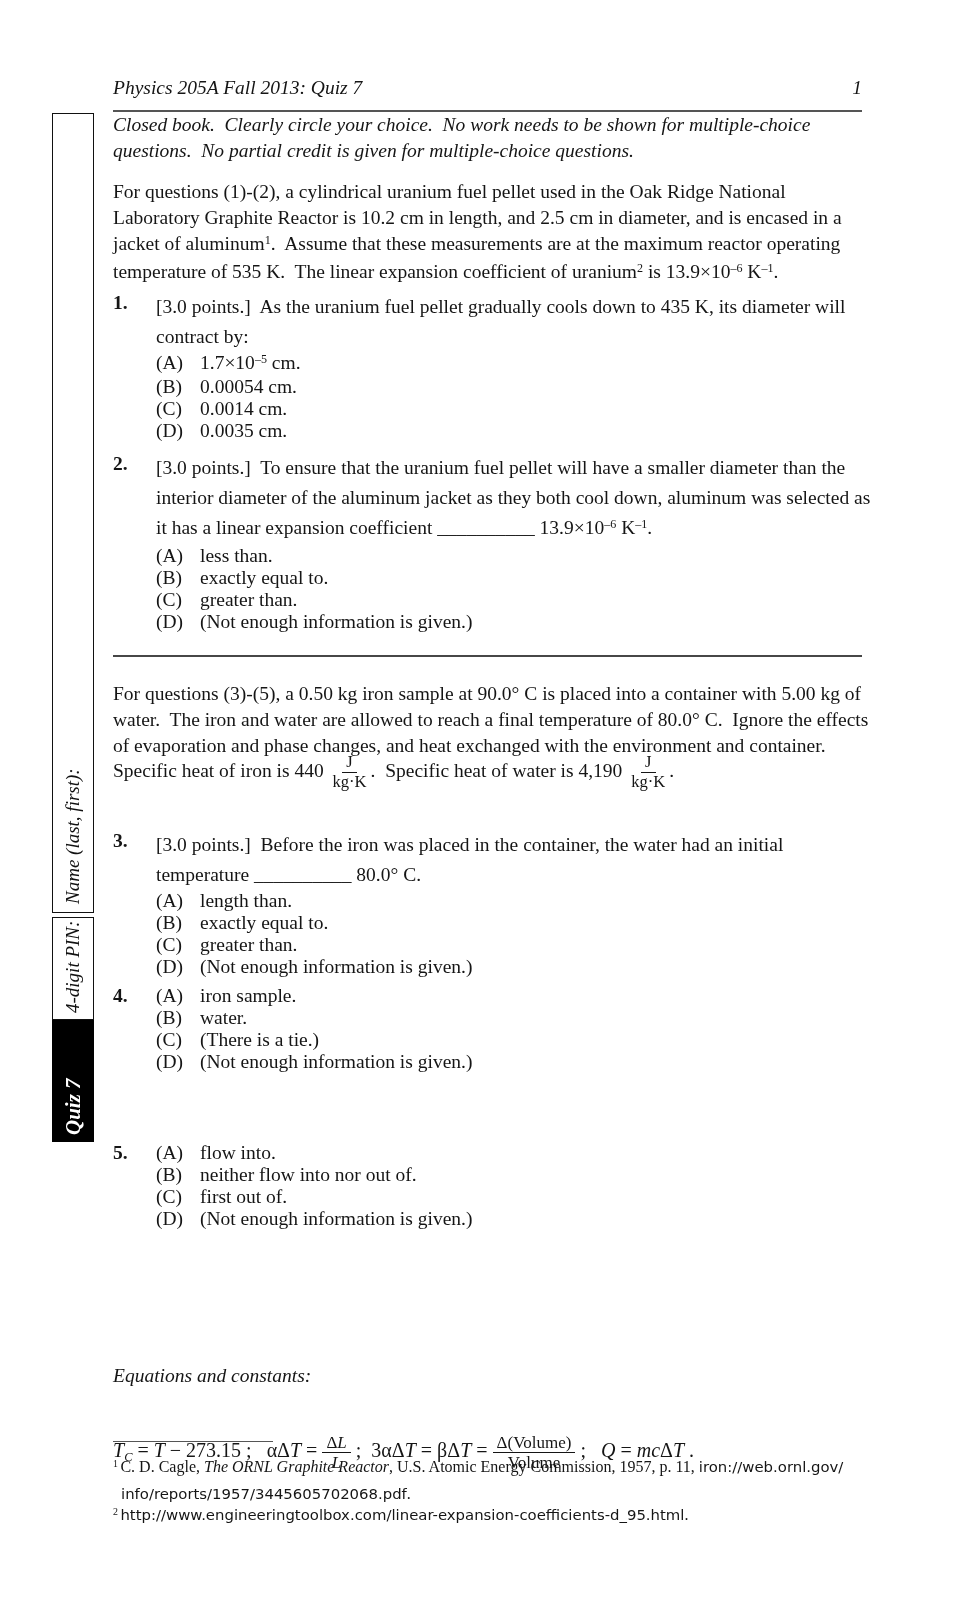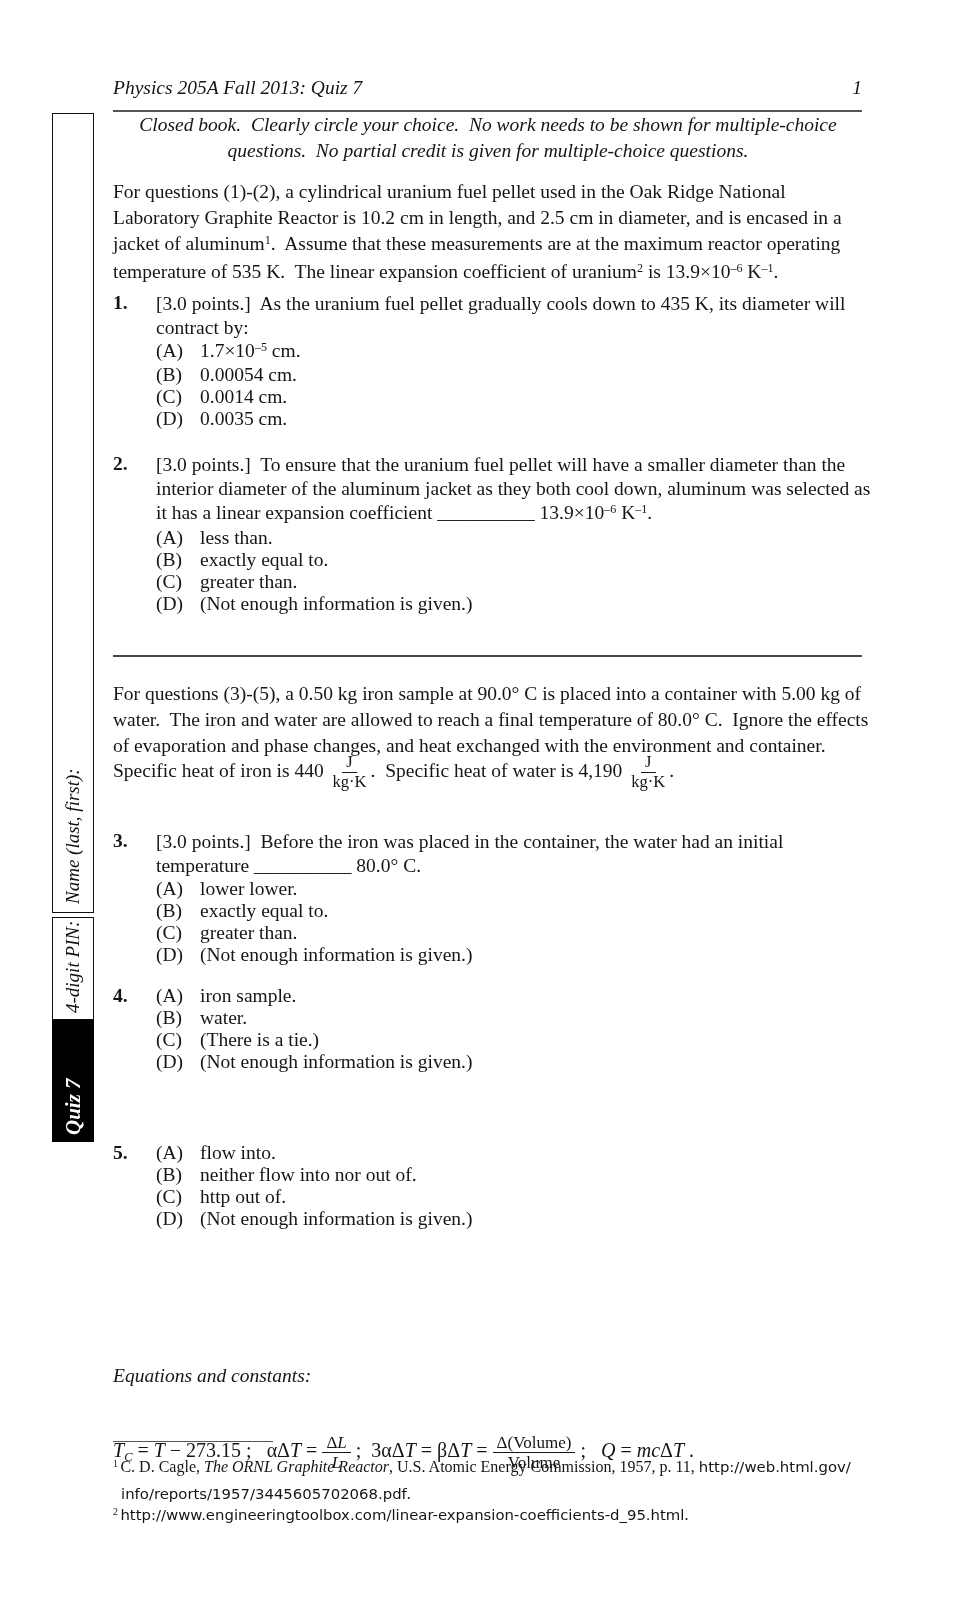--- a/index.html
+++ b/index.html
@@ -23,21 +23,21 @@
     border-bottom:2px solid #555; padding-bottom:10px;
   }
 
   
   .rich { white-space:pre; font-size:19.5px; line-height:26px; left:113px; width:750px; }
 
   
   .question { left:113px; width:780px; display:flex; font-size:19.5px; }
   .qnum { width:43px; flex:none; font-weight:bold; line-height:22px; }
   .qbody { flex:1; }
-  .qtext { white-space:pre; line-height:24px; }
+  .qtext { white-space:pre; line-height:30px; }
   .choice { display:flex; line-height:22px; }
   .clet { width:44px; flex:none; }
   .ctext { white-space:pre; }
 
   
   .frac { display:inline-flex; flex-direction:column; align-items:center;
           vertical-align:middle; line-height:1.12; font-size:85%; text-align:center; }
   .frac .fn { border-bottom:1.6px solid #151515; padding:0 4px; }
   .frac .fd { padding:0 4px; }
 
@@ -76,21 +76,21 @@
   <div class="vbox" style="top:113px; height:800px;">
     <div class="vtext" style="padding-top:8px;">Name (last, first):</div>
   </div>
   <div class="vbox" style="top:917px; height:103px;">
     <div class="vtext" style="padding-top:6px;">4-digit PIN:</div>
   </div>
   <div class="vbox black" style="top:1020px; height:122px;">
     <div class="vtext" style="padding-top:6px;">Quiz 7</div>
   </div>
 
-  <div class="abs rich" style="top:112px;text-align:center;"><span class="it">Closed book.  Clearly circle your choice.  No work needs to be shown for multiple-choice
+  <div class="abs rich" style="top:112px;"><span class="it">Closed book.  Clearly circle your choice.  No work needs to be shown for multiple-choice
 questions.  No partial credit is given for multiple-choice questions.</span></div>
 
   <div class="abs rich" style="top:179px;"><span>For questions (1)-(2), a cylindrical uranium fuel pellet used in the Oak Ridge National
 Laboratory Graphite Reactor is 10.2 cm in length, and 2.5 cm in diameter, and is encased in a
 jacket of aluminum</span><span class="sup">1</span><span>.  Assume that these measurements are at the maximum reactor operating
 temperature of 535 K.  The linear expansion coefficient of uranium</span><span class="sup">2</span><span> is 13.9×10</span><span class="sup">–6</span><span> K</span><span class="sup">–1</span><span>.</span></div>
 
   <div class="abs question" style="top:292px;">
     <div class="qnum">1.</div>
     <div class="qbody">
@@ -153,21 +153,21 @@
   <div class="abs rich sheat"><span>Specific heat of iron is 440 </span><span class="frac"><span class="fn"><span>J</span></span><span class="fd"><span>kg·K</span></span></span><span>.  Specific heat of water is 4,190 </span><span class="frac"><span class="fn"><span>J</span></span><span class="fd"><span>kg·K</span></span></span><span>.</span></div>
 
   <div class="abs question" style="top:830px;">
     <div class="qnum">3.</div>
     <div class="qbody">
       <div class="qtext"><span>[3.0 points.]  Before the iron was placed in the container, the water had an initial
 temperature __________ 80.0° C.</span></div>
       <div>
         <div class="choice">
             <span class="clet">(A)</span>
-            <span class="ctext">lower lower.</span>
+            <span class="ctext">length than.</span>
           </div>
         <div class="choice">
             <span class="clet">(B)</span>
             <span class="ctext">exactly equal to.</span>
           </div>
         <div class="choice">
             <span class="clet">(C)</span>
             <span class="ctext">greater than.</span>
           </div>
         <div class="choice">
@@ -209,32 +209,32 @@
         <div class="choice">
             <span class="clet">(A)</span>
             <span class="ctext">flow into.</span>
           </div>
         <div class="choice">
             <span class="clet">(B)</span>
             <span class="ctext">neither flow into nor out of.</span>
           </div>
         <div class="choice">
             <span class="clet">(C)</span>
-            <span class="ctext">http out of.</span>
+            <span class="ctext">first out of.</span>
           </div>
         <div class="choice">
             <span class="clet">(D)</span>
             <span class="ctext">(Not enough information is given.)</span>
           </div>
       </div>
     </div>
   </div>
 
   <div class="abs rich" style="top:1337px;"><br><span class="it">Equations and constants:</span></div>
 
   <div class="abs rich eqline"><span class="it">T</span><span class="it sub">C</span><span> = </span><span class="it">T</span><span> − 273.15 ;   αΔ</span><span class="it">T</span><span> = </span><span class="frac"><span class="fn"><span>Δ</span><span class="it">L</span></span><span class="fd"><span class="it">L</span></span></span><span> ;  3αΔ</span><span class="it">T</span><span> = βΔ</span><span class="it">T</span><span> = </span><span class="frac"><span class="fn"><span>Δ(Volume)</span></span><span class="fd"><span>Volume</span></span></span><span> ;   </span><span class="it">Q</span><span> = </span><span class="it">mc</span><span>Δ</span><span class="it">T</span><span> .</span></div>
 
   <div class="abs fnrule" style="top:1441px;"></div>
 
-  <div class="abs fn-block" style="top:1454px;"><span class="sup">1 </span><span>C. D. Cagle, </span><span class="it">The ORNL Graphite Reactor</span><span>, U.S. Atomic Energy Commission, 1957, p. 11, </span><span class="url">http://web.html.gov/</span><br><span>  </span><span class="url">info/reports/1957/3445605702068.pdf</span><span>.</span></div>
+  <div class="abs fn-block" style="top:1454px;"><span class="sup">1 </span><span>C. D. Cagle, </span><span class="it">The ORNL Graphite Reactor</span><span>, U.S. Atomic Energy Commission, 1957, p. 11, </span><span class="url">iron://web.ornl.gov/</span><br><span>  </span><span class="url">info/reports/1957/3445605702068.pdf</span><span>.</span></div>
   <div class="abs fn-block" style="top:1502px;"><span class="sup">2 </span><span class="url">http://www.engineeringtoolbox.com/linear-expansion-coefficients-d_95.html</span><span>.</span></div>
 
 </div>
 
 </body></html>

